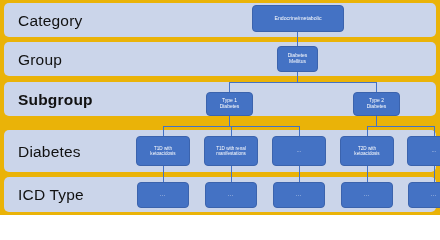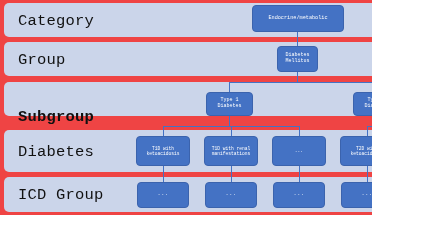--- a/index.html
+++ b/index.html
@@ -2,24 +2,24 @@
 <html><head>
 <meta charset="utf-8">
 <style>
   html, body {
     margin: 0;
     padding: 0;
     background: #ffffff;
   }
   #diagram {
     position: relative;
-    width: 372px;
+    width: 440px;
     height: 215px;
-    background: #ef4444;
-    font-family: Liberation Mono, monospace;
+    background: #eab308;
+    font-family: Liberation Sans, sans-serif;
     overflow: hidden;
   }
   
   .band {
     position: absolute;
     left: 4px;
     width: 432px;
     background: #cbd5ea;
     border-radius: 5px;
     box-sizing: border-box;
@@ -70,23 +70,23 @@
 <div id="diagram">
 
   <div class="band" style="top:3px; height:34px;"></div>
   <div class="band" style="top:42px; height:34px;"></div>
   <div class="band" style="top:82px; height:34px;"></div>
   <div class="band" style="top:130px; height:42px;"></div>
   <div class="band" style="top:177px; height:35px;"></div>
 
   <div class="band-label" style="top:12px;">Category</div>
   <div class="band-label" style="top:51px;">Group</div>
-  <div class="band-label bold" style="top:108px;">Subgroup</div>
+  <div class="band-label bold" style="top:91px;">Subgroup</div>
   <div class="band-label" style="top:143px;">Diabetes</div>
-  <div class="band-label" style="top:186px;">ICD Group</div>
+  <div class="band-label" style="top:186px;">ICD Type</div>
 
   <div class="conn conn-v" style="left:297px; top:32px; height:16px;"></div>
 
   <div class="conn conn-v" style="left:297px; top:72px; height:10px;"></div>
   <div class="conn conn-h" style="left:229px; top:82px; width:148px;"></div>
   <div class="conn conn-v" style="left:229px; top:82px; height:10px;"></div>
   <div class="conn conn-v" style="left:376px; top:82px; height:10px;"></div>
 
   <div class="conn conn-v" style="left:229px; top:116px; height:10px;"></div>
   <div class="conn conn-h" style="left:163px; top:126px; width:137px;"></div>

